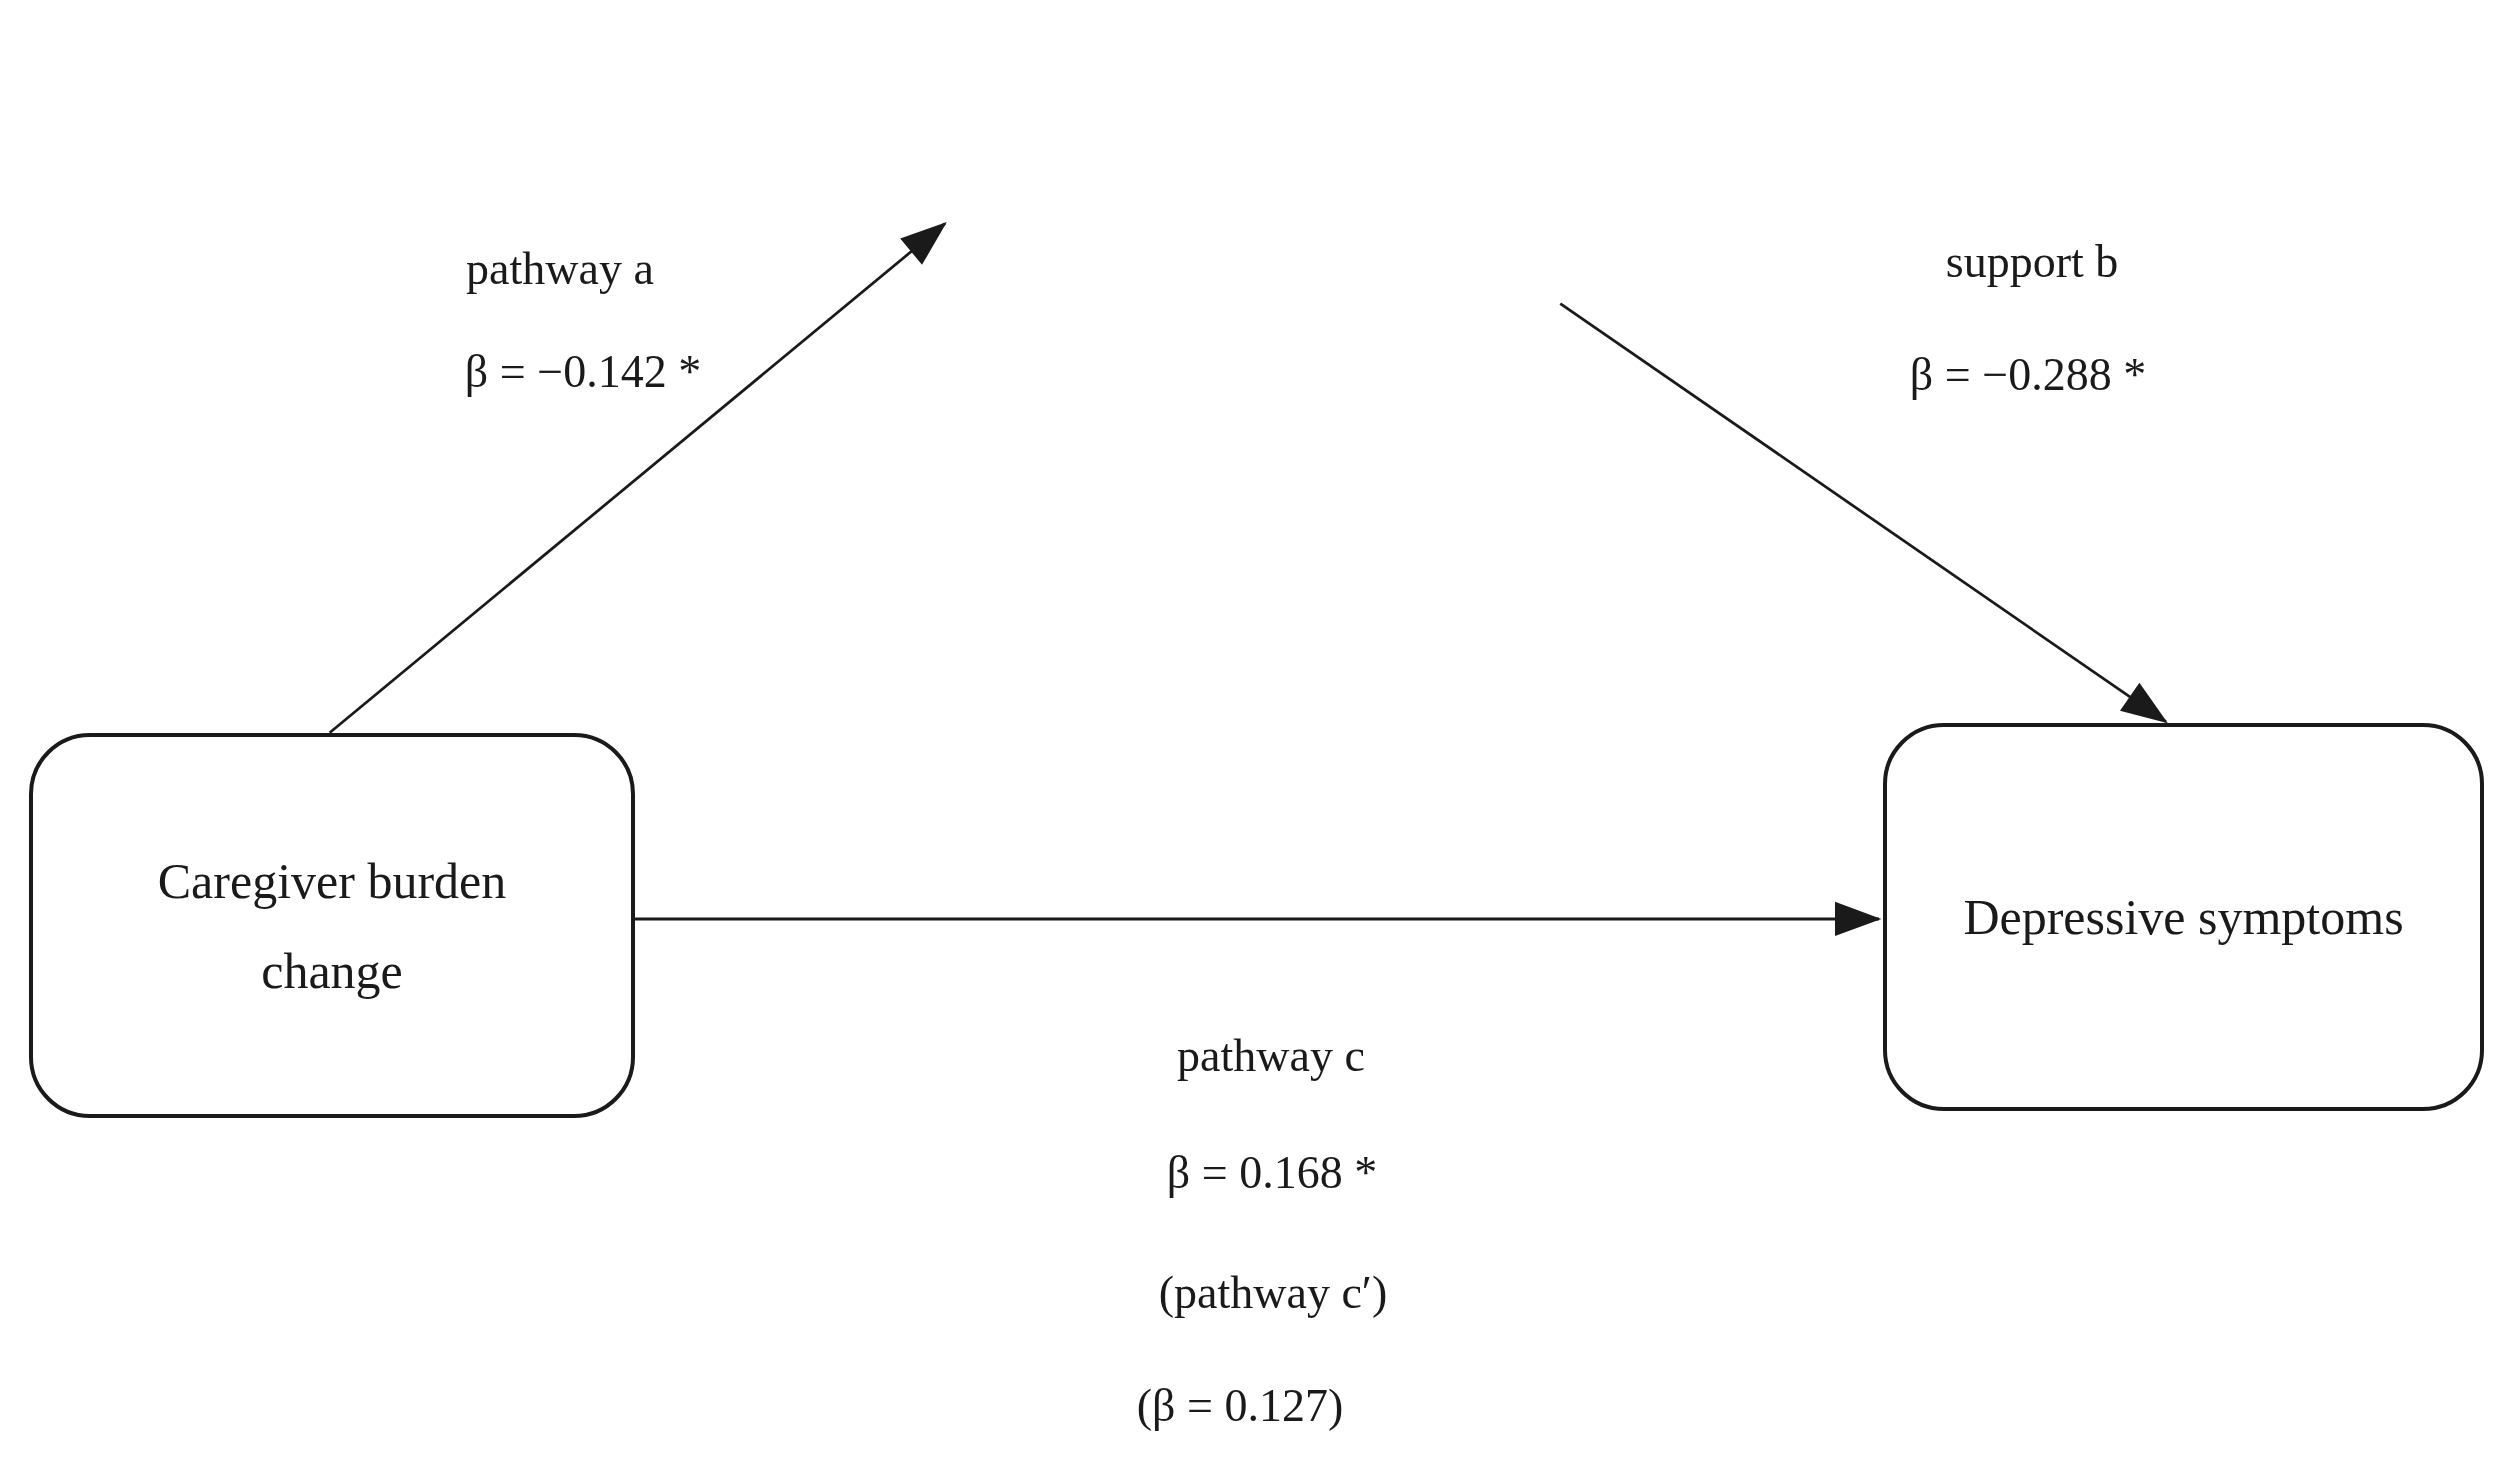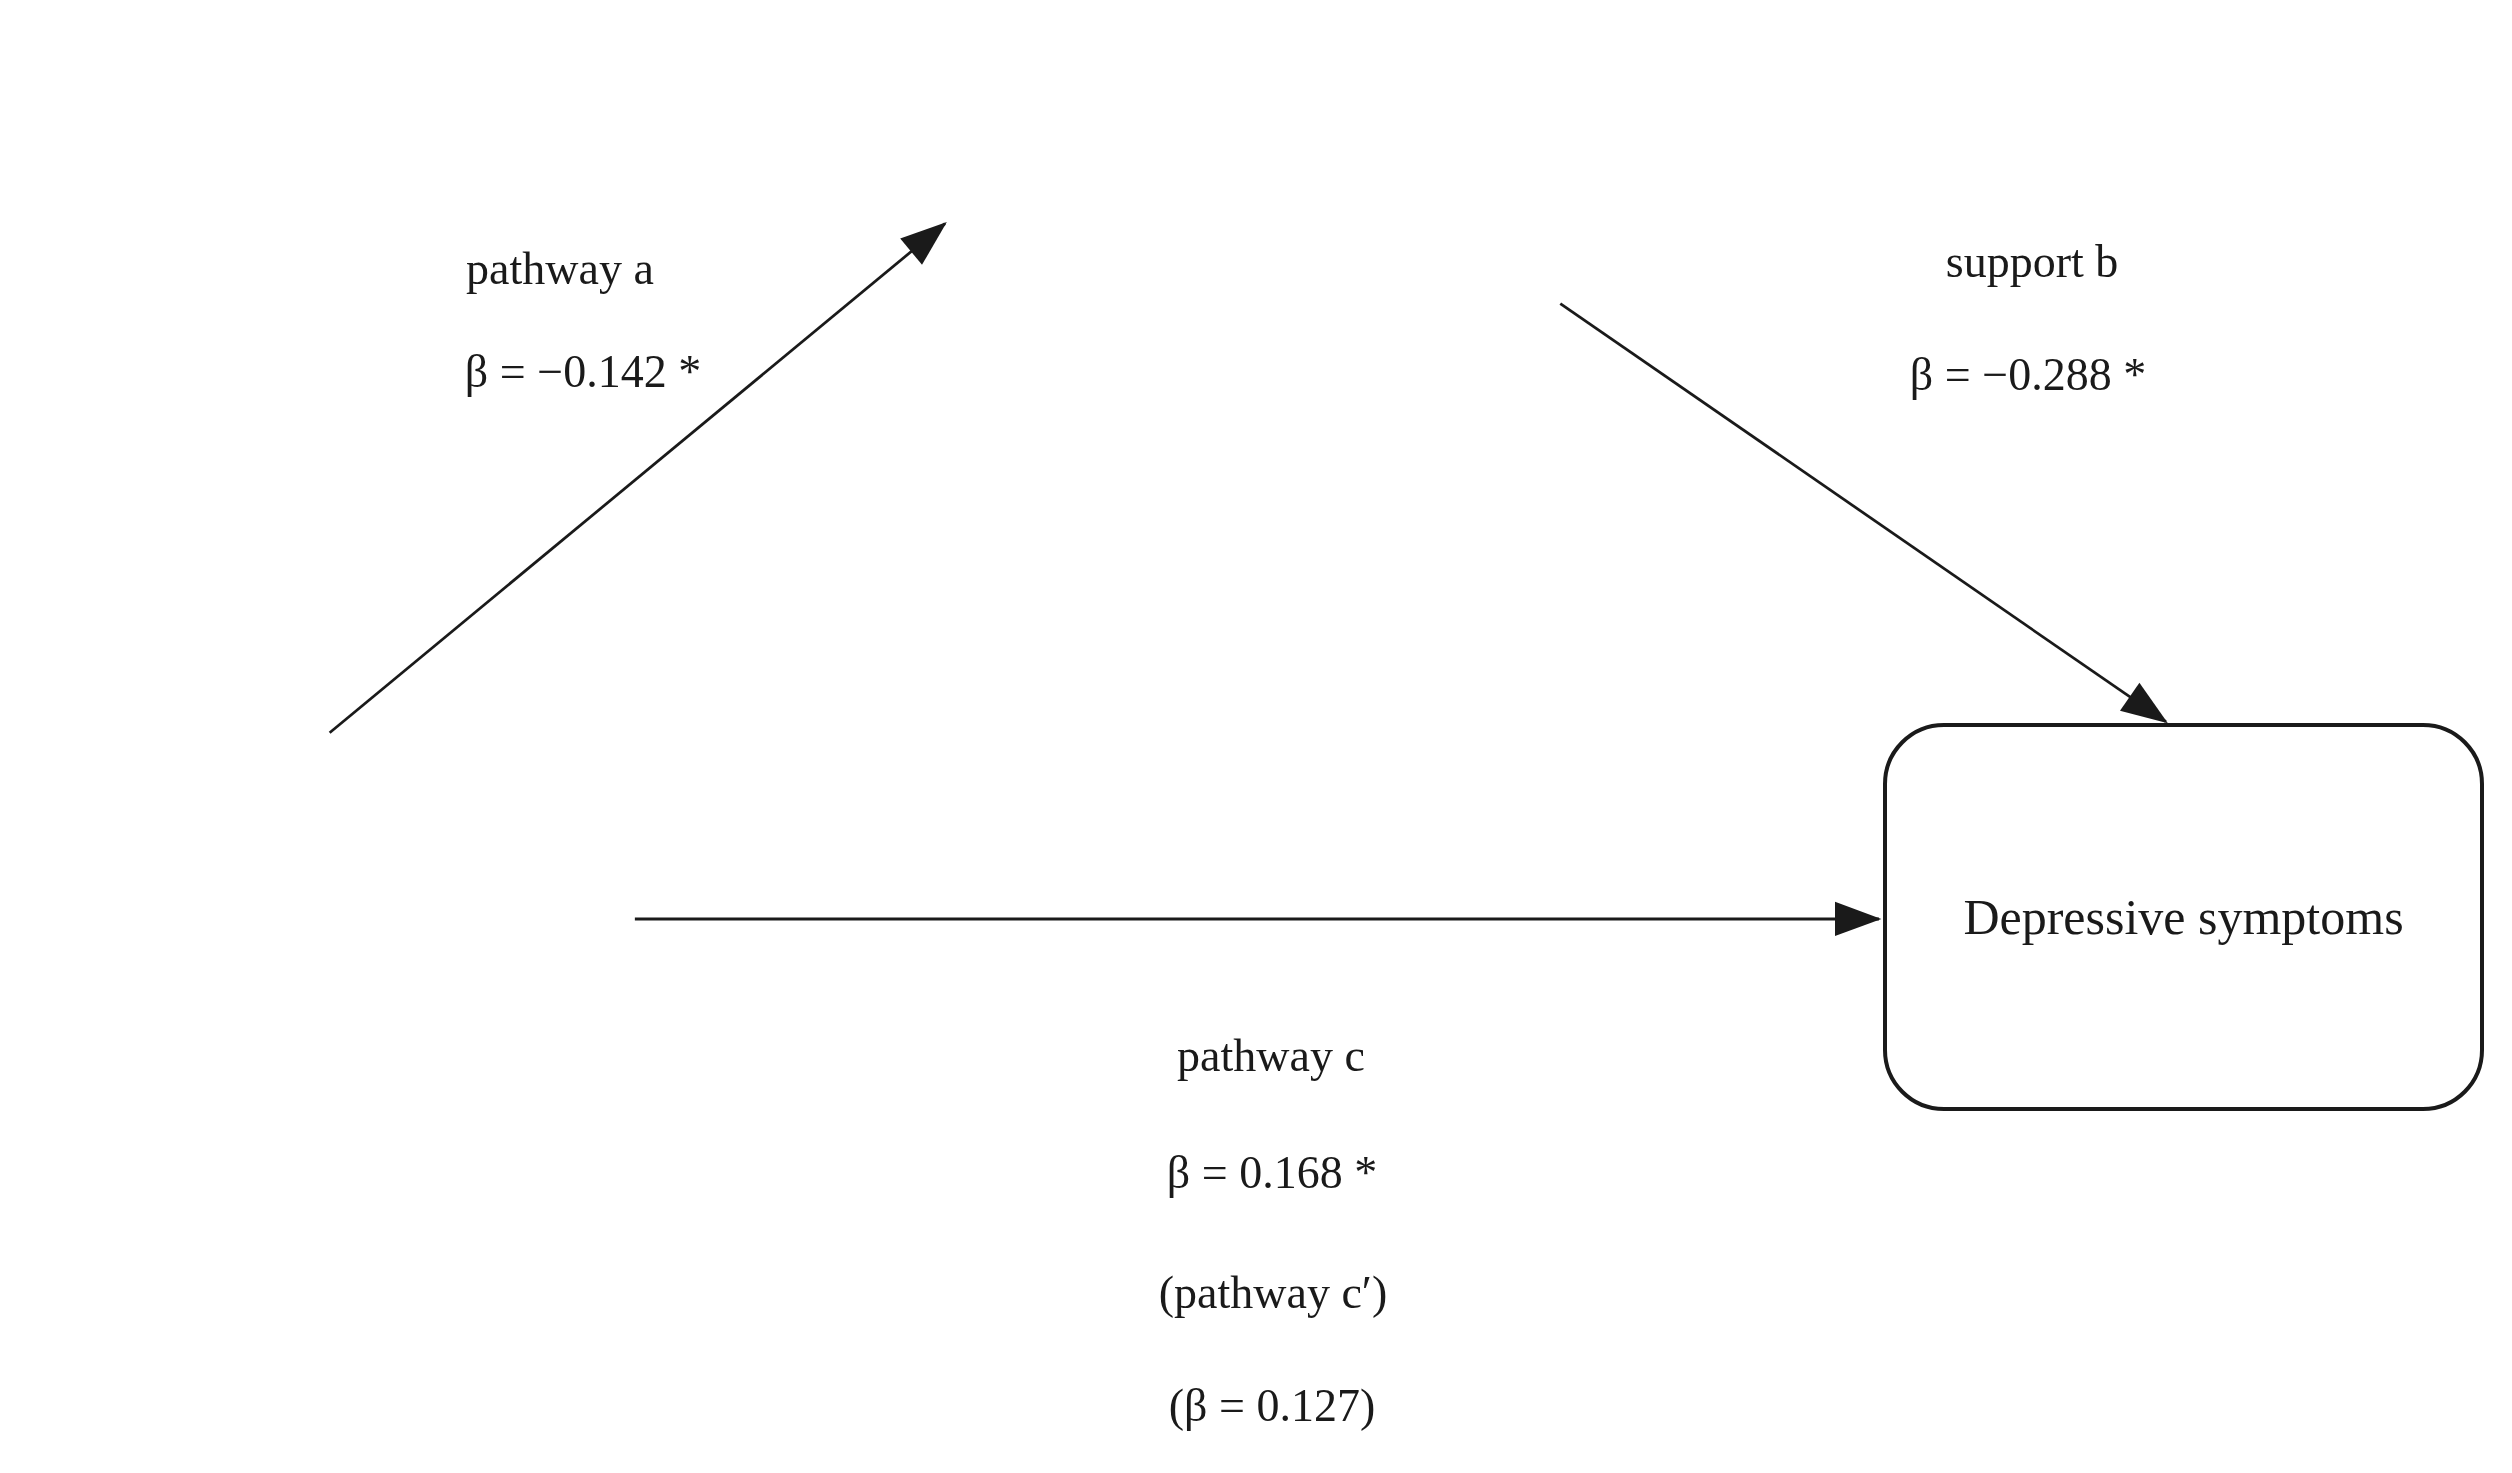--- a/index.html
+++ b/index.html
@@ -63,31 +63,34 @@
       <marker id="arrowhead" markerUnits="userSpaceOnUse" markerWidth="80" markerHeight="60" refX="74" refY="30" orient="auto">
         <path d="M2,2 L78,30 L2,58 Z" fill="#1a1a1a"></path>
       </marker>
     </defs>
     <line x1="540" y1="1200" x2="1548" y2="366" stroke="#1a1a1a" stroke-width="4.5" marker-end="url(#arrowhead)"></line>
     <line x1="2556" y1="497" x2="3548" y2="1182" stroke="#1a1a1a" stroke-width="4.5" marker-end="url(#arrowhead)"></line>
     <line x1="1040" y1="1505" x2="3078" y2="1505" stroke="#1a1a1a" stroke-width="5" marker-end="url(#arrowhead)"></line>
   </svg>
 
 
+  <div class="node node--predictor" style="left:29px; top:733px; width:606px; height:385px;">
+    <div class="node-label">Caregiver burden change</div>
+  </div>
 
   <div class="node node--outcome" style="left:1883px; top:723px; width:601px; height:388px;">
     <div class="node-label">Depressive symptoms</div>
   </div>
 
   <div class="edge-label" style="left:560px; top:268px;">pathway a</div>
   <div class="edge-label" style="left:583px; top:371px;">β = −0.142 *</div>
 
   <div class="edge-label" style="left:2032px; top:261px;">support b</div>
   <div class="edge-label" style="left:2028px; top:374px;">β = −0.288 *</div>
 
   <div class="edge-label" style="left:1271px; top:1055px;">pathway c</div>
   <div class="edge-label" style="left:1272px; top:1172px;">β = 0.168 *</div>
 
   <div class="edge-label" style="left:1273px; top:1292px;">(pathway c′)</div>
-  <div class="edge-label" style="left:1272px; top:1405px;">(β = 0.127)</div>
+  <div class="edge-label" style="left:1240px; top:1405px;">(β = 0.127)</div>
 
 </div>
 
 
 </body></html>

